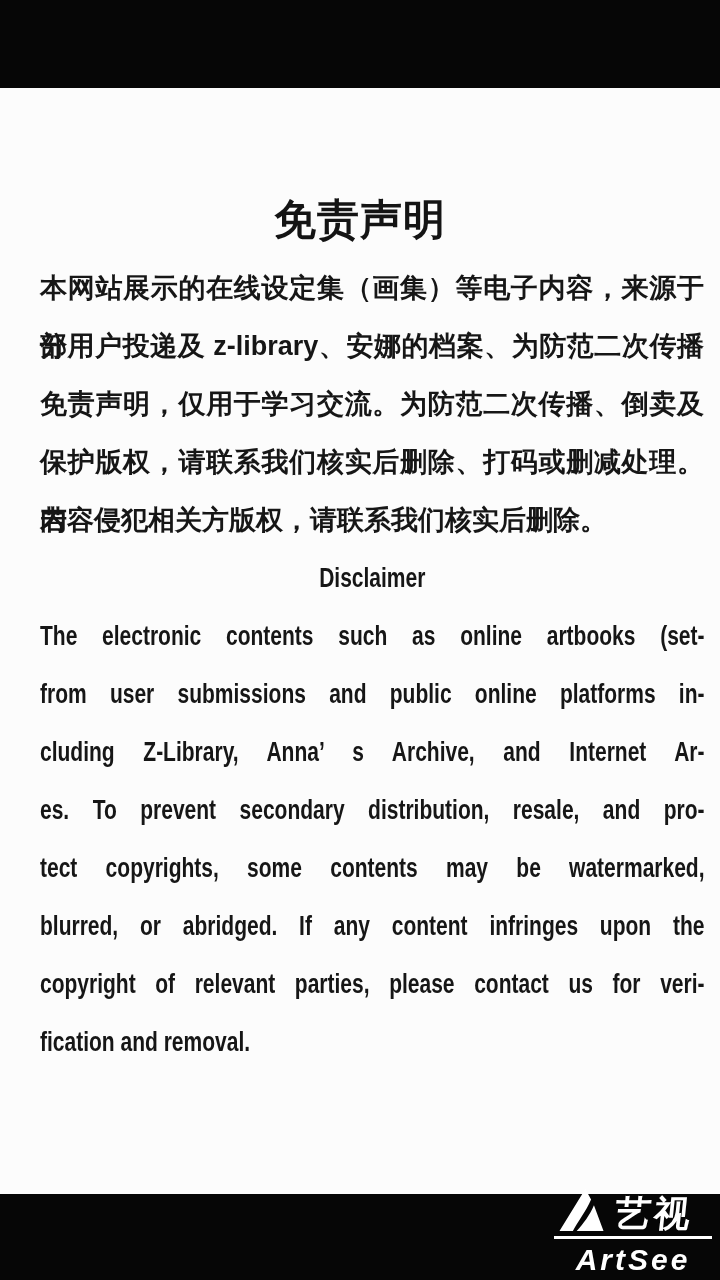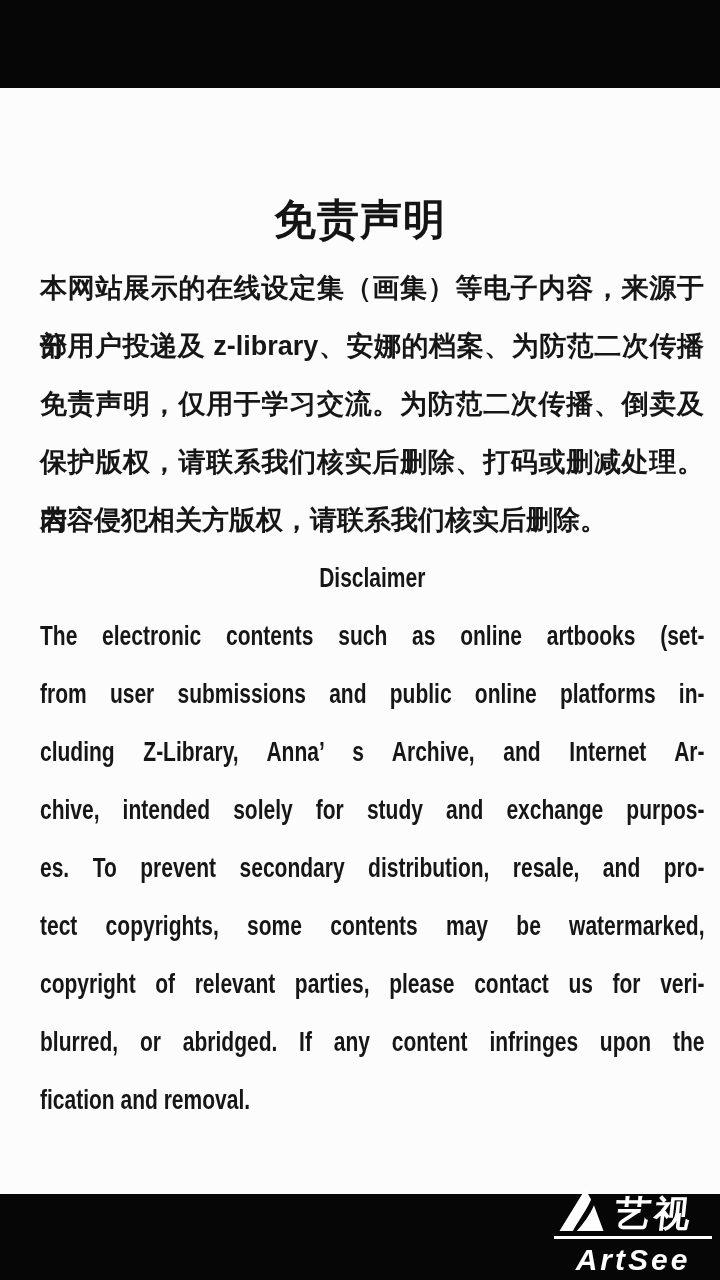--- a/index.html
+++ b/index.html
@@ -157,33 +157,30 @@
       <div class="row">
           <div class="jline en">The electronic contents such as online artbooks (set-</div>
         </div>
       <div class="row">
           <div class="jline en">from user submissions and public online platforms in-</div>
         </div>
       <div class="row">
           <div class="jline en">cluding Z-Library, Anna’ s Archive, and Internet Ar-</div>
         </div>
       <div class="row">
-          <div class="jline en">chive, intended solely for study and exchange purpos-</div>
-        </div>
-      <div class="row">
           <div class="jline en">es. To prevent secondary distribution, resale, and pro-</div>
         </div>
       <div class="row">
           <div class="jline en">tect copyrights, some contents may be watermarked,</div>
         </div>
       <div class="row">
+          <div class="jline en">blurred, or abridged. If any content infringes upon the</div>
+        </div>
+      <div class="row">
           <div class="jline en">copyright of relevant parties, please contact us for veri-</div>
-        </div>
-      <div class="row">
-          <div class="jline en">blurred, or abridged. If any content infringes upon the</div>
         </div>
       <div class="row">
           <div class="jline en last">fication and removal.</div>
         </div>
     </div>
   </div>
 
   <div class="letterbox bottom">
     <div class="logo">
       <div class="logo-row">

